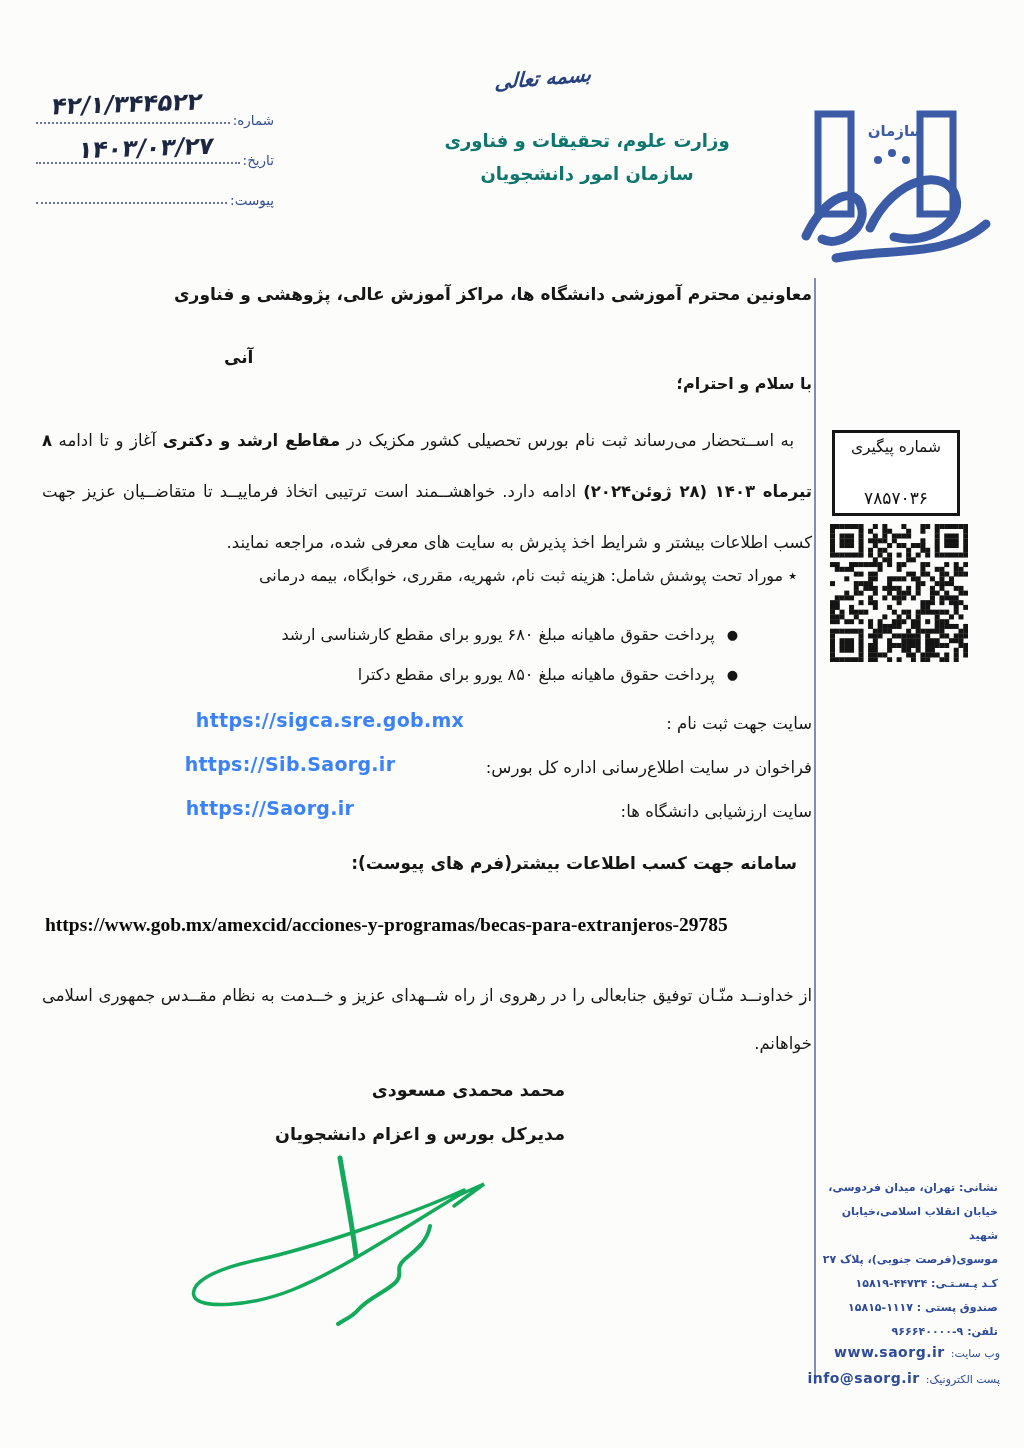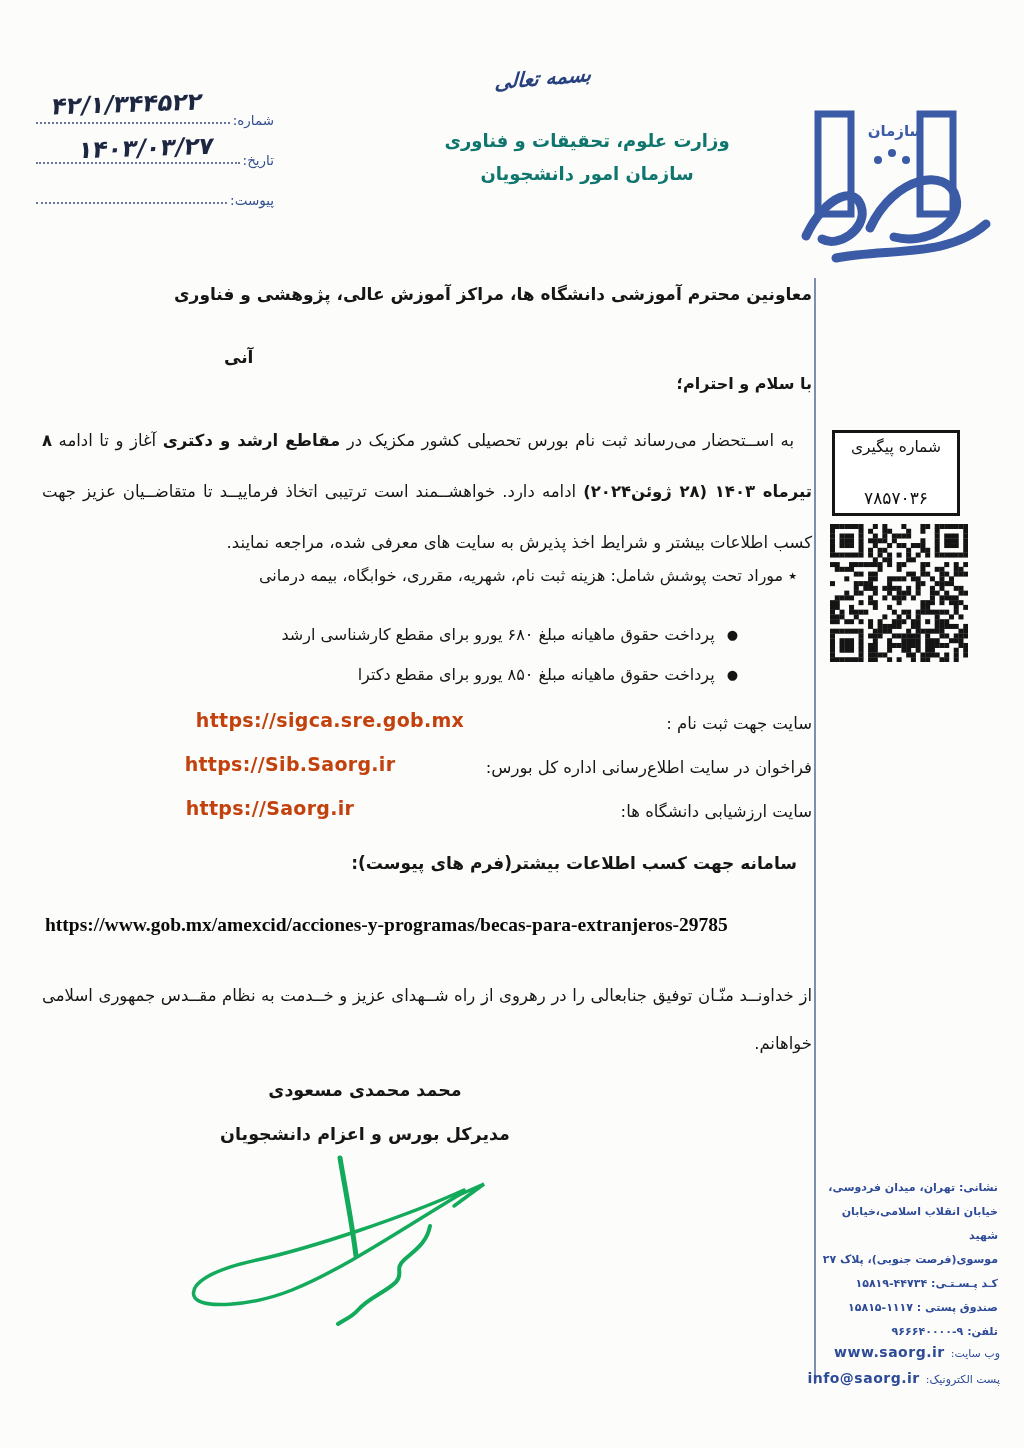--- a/index.html
+++ b/index.html
@@ -39,28 +39,28 @@
   .body-p{position:absolute;right:212px;width:770px;margin:0;font-size:16.5px;
           line-height:51px;text-align:justify;}
   .p1{top:415px;text-indent:18px;}
   .closing{top:972px;line-height:48px;}
   .coverage{position:absolute;top:566px;right:227px;font-size:16px;}
   .bullets{position:absolute;top:615px;right:286px;font-size:16px;line-height:40px;}
   .bullet .dot{font-size:13px;margin-left:12px;vertical-align:1px;}
   .linkrow{position:absolute;right:0;width:1024px;height:44px;}
   .r1{top:706px;} .r2{top:750px;} .r3{top:794px;}
   .linklabel{position:absolute;right:212px;top:8px;font-size:16.5px;}
-  .linkurl{position:absolute;top:3px;font-size:19px;font-weight:bold;color:#c2410c;
+  .linkurl{position:absolute;top:3px;font-size:19px;font-weight:bold;color:#3b82f6;
            direction:ltr;unicode-bidi:embed;text-align:center;letter-spacing:.3px;}
   .u1{left:170px;width:320px;} .u2{left:140px;width:300px;} .u3{left:125px;width:290px;}
   .moreinfo-h{position:absolute;top:853px;right:227px;font-weight:bold;font-size:17px;}
   .moreinfo-url{position:absolute;top:914px;left:45px;width:765px;
                 font-family:"Liberation Serif","DejaVu Serif",serif;font-weight:bold;
                 font-size:19.5px;direction:ltr;unicode-bidi:embed;color:#0a0a0a;}
-  .signer{position:absolute;top:1068px;left:165px;width:400px;text-align:center;
+  .signer{position:absolute;top:1068px;left:165px;width:400px;
           font-weight:bold;font-size:17.5px;line-height:44px;}
   .signature{position:absolute;top:1148px;left:172px;width:340px;height:190px;}
 
   
   .addr{position:absolute;left:820px;top:1176px;width:178px;text-align:right;
         font-size:11px;font-weight:bold;color:#2d4b96;line-height:24px;}
   .ltrnum{direction:ltr;unicode-bidi:bidi-override;margin-left:12px;}
   .webfoot{position:absolute;left:800px;top:1340px;width:200px;color:#2d4b96;line-height:24px;}
   .webrow{display:flex;justify-content:flex-start;align-items:baseline;column-gap:6px;}
   .weblabel{font-size:11px;white-space:nowrap;}

